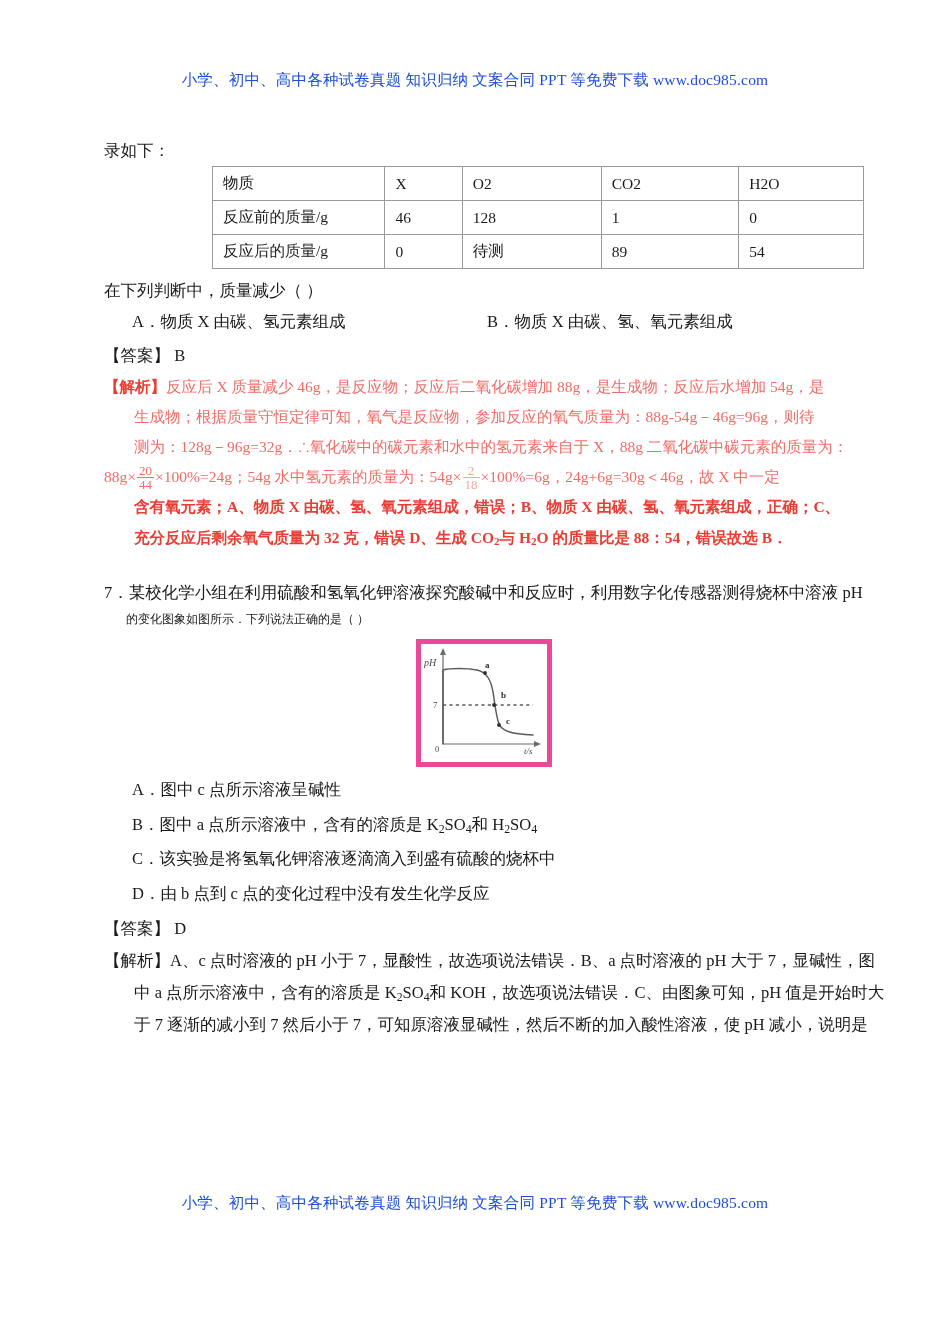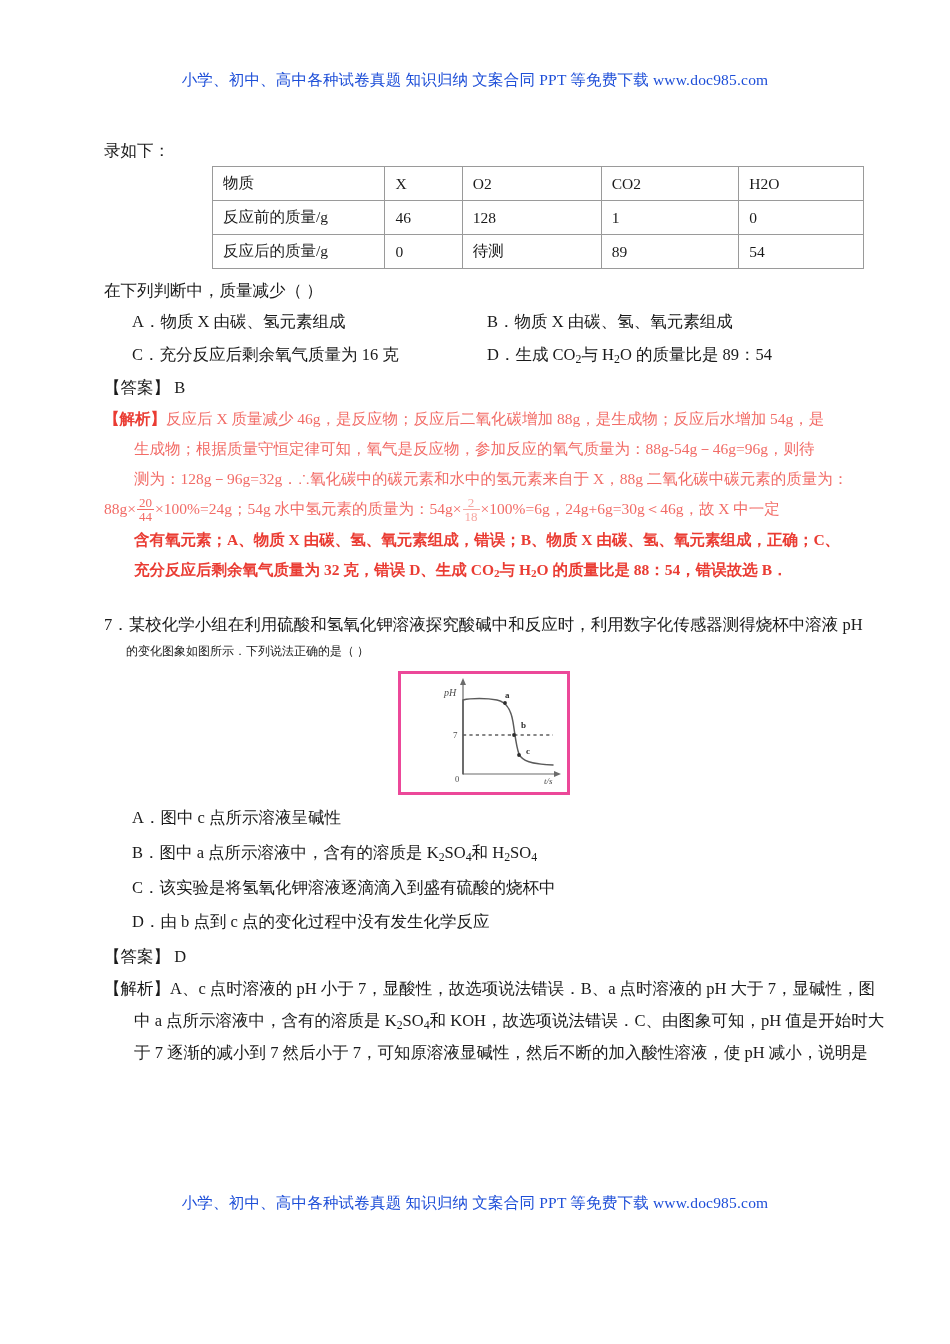--- a/index.html
+++ b/index.html
@@ -112,24 +112,23 @@
   .q7-l2 { font-size: 12px; line-height: 1.95; padding-left: 22px; }
 
   .chart-wrap {
     margin: 8px 0 6px 0;
     display: flex;
     justify-content: center;
   }
   .chart-box {
     width: 126px;
     height: 118px;
-    border: 3px solid #ec4899;
+    border: 5px solid #ec4899;
     background: #ffffff;
     position: relative;
-    padding-left: 40px;
   }
 
   .q7-opt {
     font-size: 16.5px;
     line-height: 2.1;
     padding-left: 28px;
   }
 
   .explain7 {
     font-size: 16.5px;
@@ -177,24 +176,20 @@
     </tbody>
       </table>
 
     <div class="qline">在下列判断中，质量减少（      ）</div>
 
     <div class="opt-row">
       <div class="opt-a">A．物质 X 由碳、氢元素组成</div>
       <div class="opt-b">B．物质 X 由碳、氢、氧元素组成</div>
     </div>
 
-    <div class="opt-row">
-      <div class="opt-a">C．充分反应后剩余氧气质量为 16 克</div>
-      <div class="opt-b"><span>D．生成 CO</span><sub>2</sub><span>与 H</span><sub>2</sub><span>O 的质量比是 89：54</span></div>
-    </div>
 
     <div class="answer-line"><span>【答案】</span>&nbsp;<span>B</span></div>
 
     <div class="explain">
       <div class="explain-line"><span class="strong">【解析】</span><span>反应后 X 质量减少 46g，是反应物；反应后二氧化碳增加 88g，是生成物；反应后水增加 54g，是</span></div>
       <div class="explain-line indent">生成物；根据质量守恒定律可知，氧气是反应物，参加反应的氧气质量为：88g-54g－46g=96g，则待</div>
       <div class="explain-line indent">测为：128g－96g=32g．∴氧化碳中的碳元素和水中的氢元素来自于 X，88g 二氧化碳中碳元素的质量为：</div>
       <div class="explain-line"><span>88g×</span><span class="frac">
             <span class="num">20</span>
             <span class="den">44</span>

